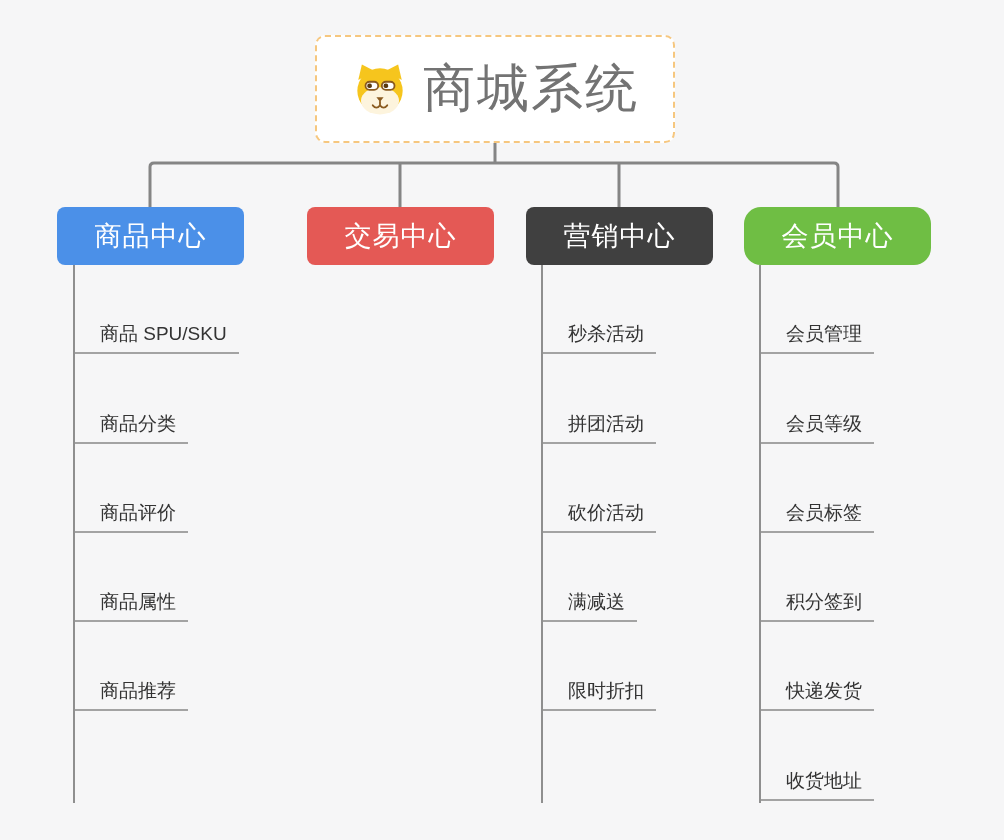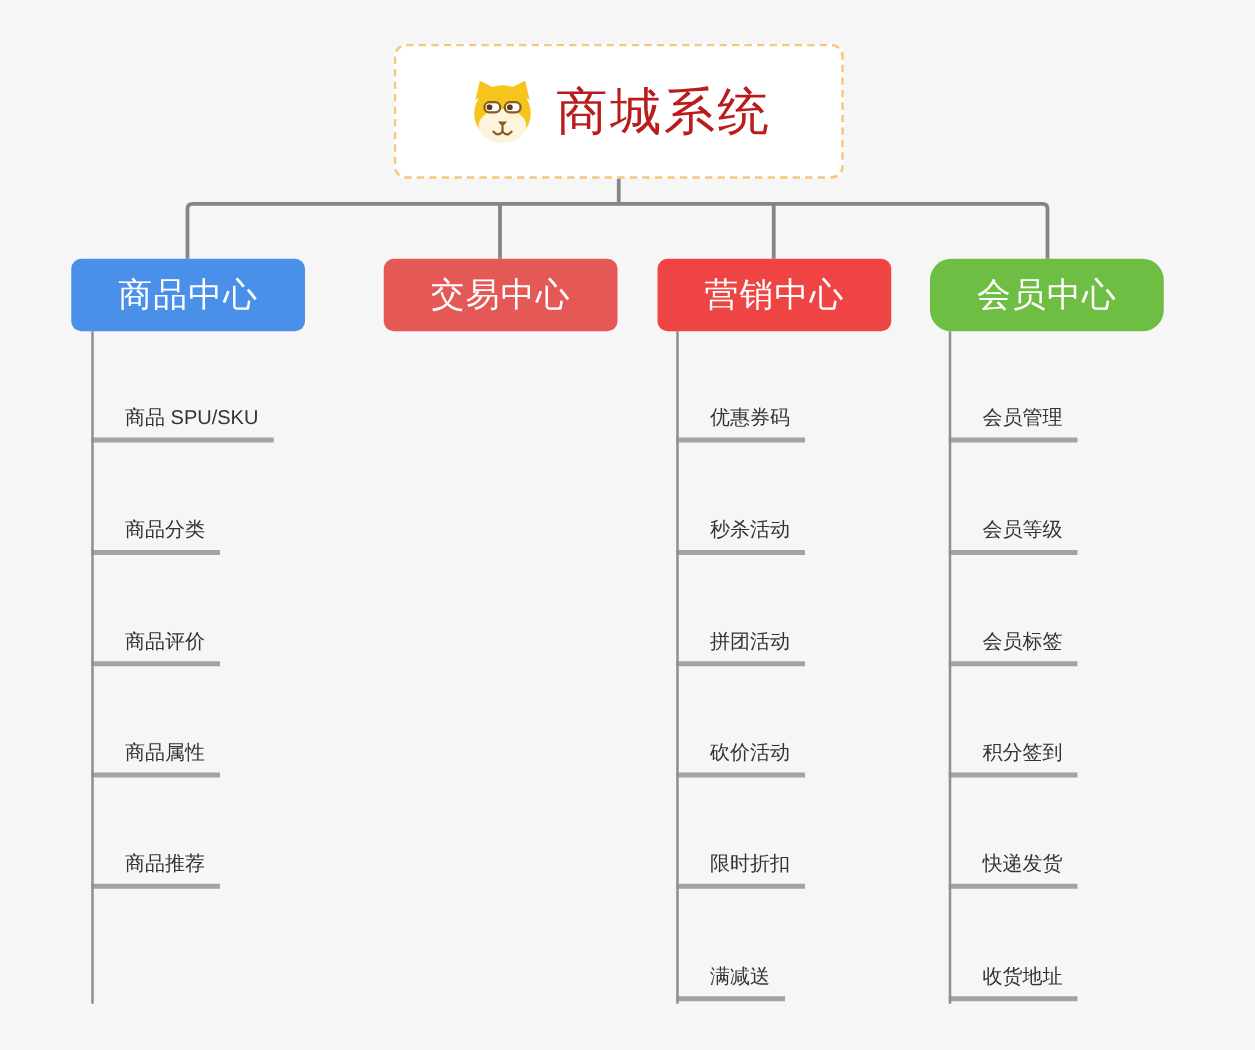--- a/index.html
+++ b/index.html
@@ -21,40 +21,40 @@
     position:absolute;left:315px;top:35px;width:360px;height:108px;
     background:#ffffff;
     border:2px dashed #f6c77f;
     border-radius:10px;
     box-sizing:border-box;
     display:flex;align-items:center;justify-content:center;
     gap:14px;
     cursor:pointer;
   }
   .root-title{
-    color:#b91c1c;
-    font-size:41px;
+    color:#737373;
+    font-size:52px;
     letter-spacing:2px;
     white-space:nowrap;
   }
   .root-icon{width:58px;height:58px;flex:0 0 auto;}
 
   
   .branch-box{
     position:absolute;top:207px;width:187px;height:58px;
     border-radius:8px;
     display:flex;align-items:center;justify-content:center;
     color:#ffffff;font-size:27px;
     cursor:pointer;
     letter-spacing:1px;
     text-align:center;
   }
   .branch-0{left:57px;background:#4b90e8;}
   .branch-1{left:307px;background:#e45955;}
-  .branch-2{left:526px;background:#ef4444;}
+  .branch-2{left:526px;background:#404040;}
   .branch-3{left:744px;background:#6fbe44;border-radius:17px;}
 
   
   .column{
     position:absolute;top:265px;width:230px;
   }
   .col-0{left:73px;}
   .col-1{left:322px;}
   .col-2{left:541px;}
   .col-3{left:759px;text-align:center;}
@@ -62,22 +62,22 @@
     position:absolute;left:0;top:0;width:2px;height:538px;
     background:#8f8f8f;
   }
   .child-row{
     height:89.3px;
     display:flex;align-items:flex-end;
   }
   .child-label{
     display:inline-block;
     padding:0 12px 5px 27px;
-    border-bottom:4px solid #a3a3a3;
-    font-size:16px;color:#333333;
+    border-bottom:2px solid #a3a3a3;
+    font-size:19px;color:#333333;
     white-space:nowrap;
     cursor:pointer;
   }
 </style>
 </head>
 <body>
 
 <div class="canvas">
 
   <svg class="connectors" width="1004" height="840">
@@ -132,36 +132,33 @@
       </div>
     <div class="child-row">
         <span class="child-label">商品推荐</span>
       </div>
   </div>
 
 
   <div class="column col-2">
     <div class="trunk"></div>
     <div class="child-row">
-        <span class="child-label">优惠券码</span>
-      </div>
-    <div class="child-row">
         <span class="child-label">秒杀活动</span>
       </div>
     <div class="child-row">
         <span class="child-label">拼团活动</span>
       </div>
     <div class="child-row">
         <span class="child-label">砍价活动</span>
       </div>
     <div class="child-row">
-        <span class="child-label">限时折扣</span>
+        <span class="child-label">满减送</span>
       </div>
     <div class="child-row">
-        <span class="child-label">满减送</span>
+        <span class="child-label">限时折扣</span>
       </div>
   </div>
 
   <div class="column col-3">
     <div class="trunk"></div>
     <div class="child-row">
         <span class="child-label">会员管理</span>
       </div>
     <div class="child-row">
         <span class="child-label">会员等级</span>

